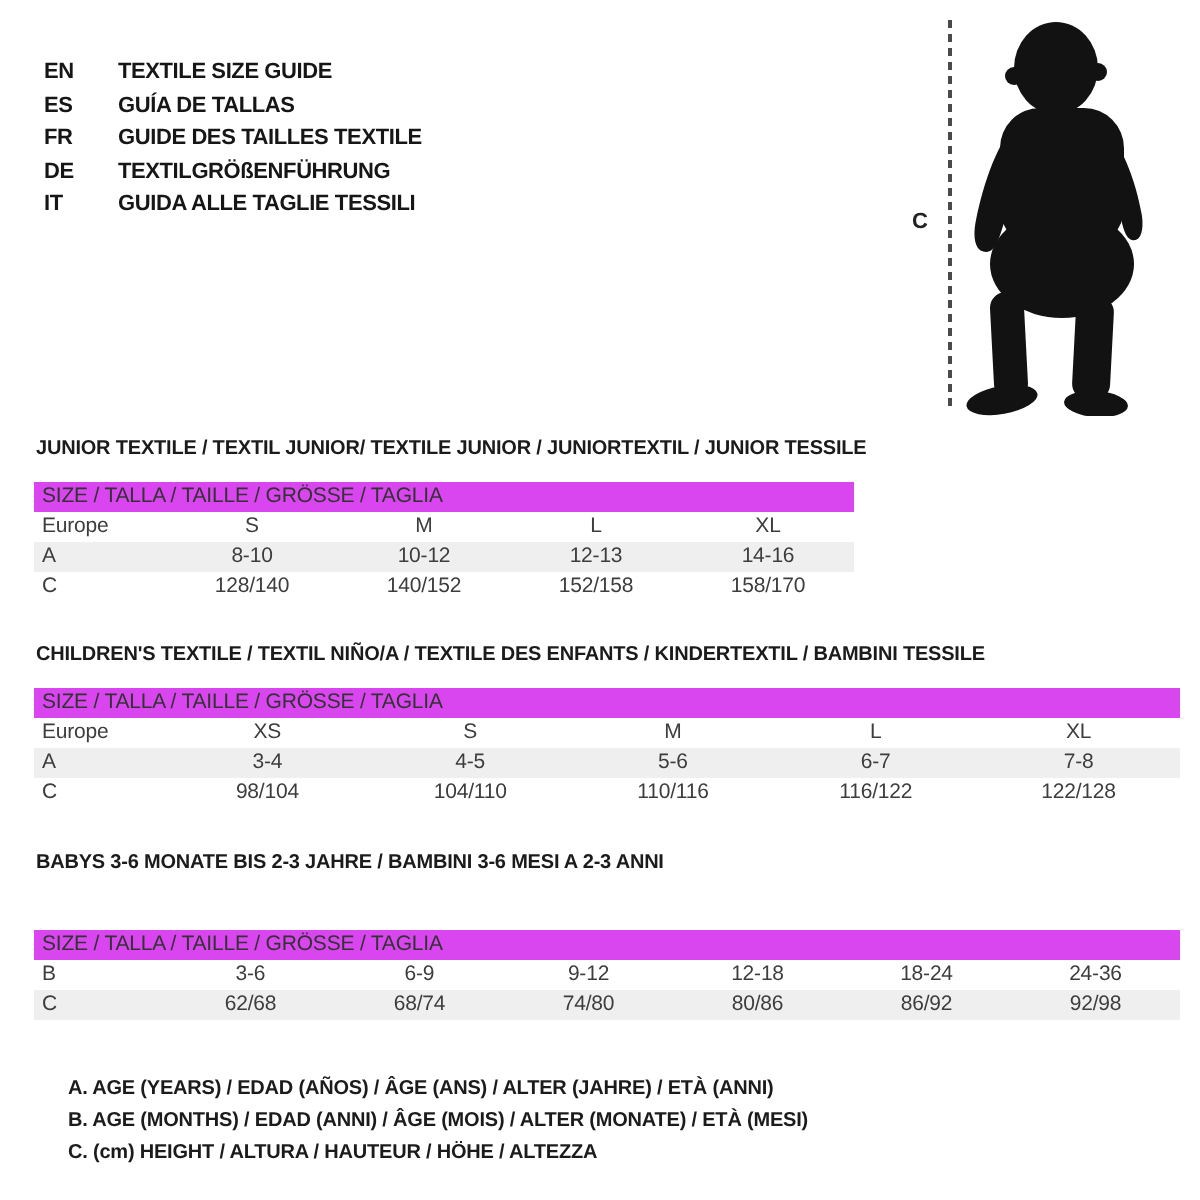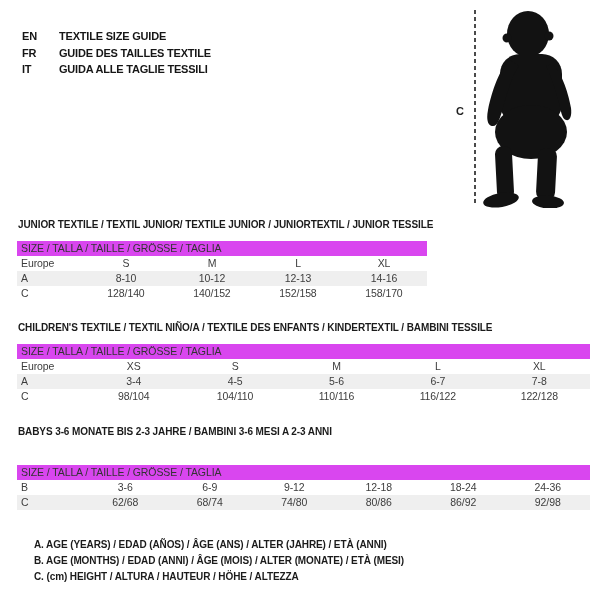--- a/index.html
+++ b/index.html
@@ -67,22 +67,30 @@
 </style>
 </head>
 <body>
 
 <div class="langs">
   <div class="lang-row">
     <span class="lang-code">EN</span>
     <span class="lang-title">TEXTILE SIZE GUIDE</span>
   </div>
   <div class="lang-row">
+    <span class="lang-code">ES</span>
+    <span class="lang-title">GUÍA DE TALLAS</span>
+  </div>
+  <div class="lang-row">
     <span class="lang-code">FR</span>
     <span class="lang-title">GUIDE DES TAILLES TEXTILE</span>
+  </div>
+  <div class="lang-row">
+    <span class="lang-code">DE</span>
+    <span class="lang-title">TEXTILGRÖßENFÜHRUNG</span>
   </div>
   <div class="lang-row">
     <span class="lang-code">IT</span>
     <span class="lang-title">GUIDA ALLE TAGLIE TESSILI</span>
   </div>
 </div>
 
 <div class="dash-line"></div>
 <div class="c-label">C</div>
 <svg class="baby" width="100" height="200" viewBox="0 0 100 200" aria-hidden="true">

